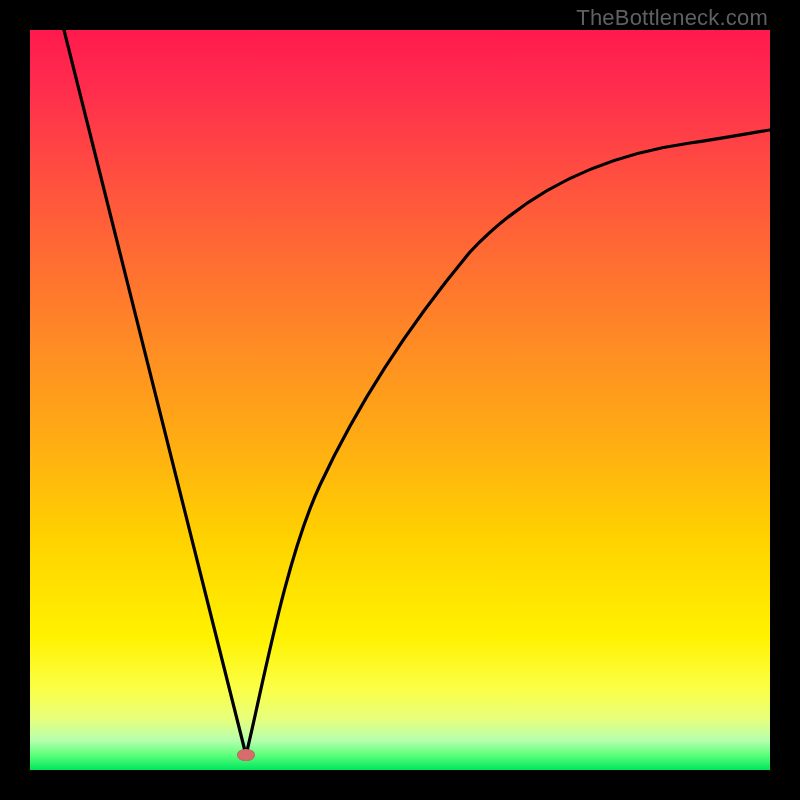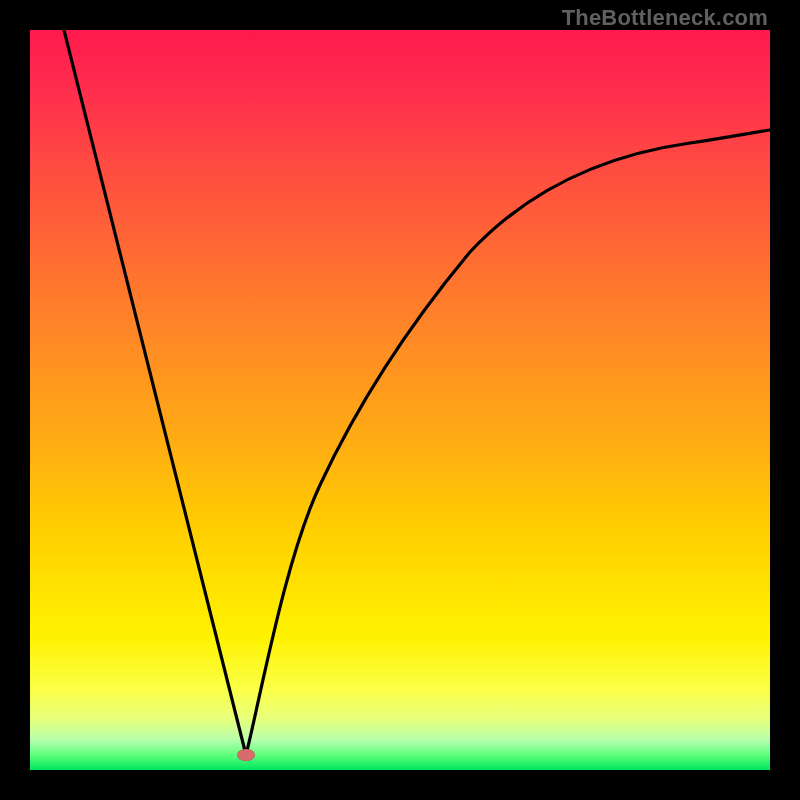--- a/index.html
+++ b/index.html
@@ -61,21 +61,21 @@
     border-radius: 50% / 55%;
     box-shadow: 0 0 1px rgba(0,0,0,0.4) inset;
   }
   .watermark {
     position: absolute;
     top: 5px;
     right: 32px;
     color: #606060;
     font-size: 22px;
     letter-spacing: 0.2px;
-    font-weight: 700;
+    font-weight: 400;
   }
 </style>
 </head>
 <body>
 
 <div class="watermark">TheBottleneck.com</div>
 
 <div class="frame">
   <div class="gradient"></div>
 

